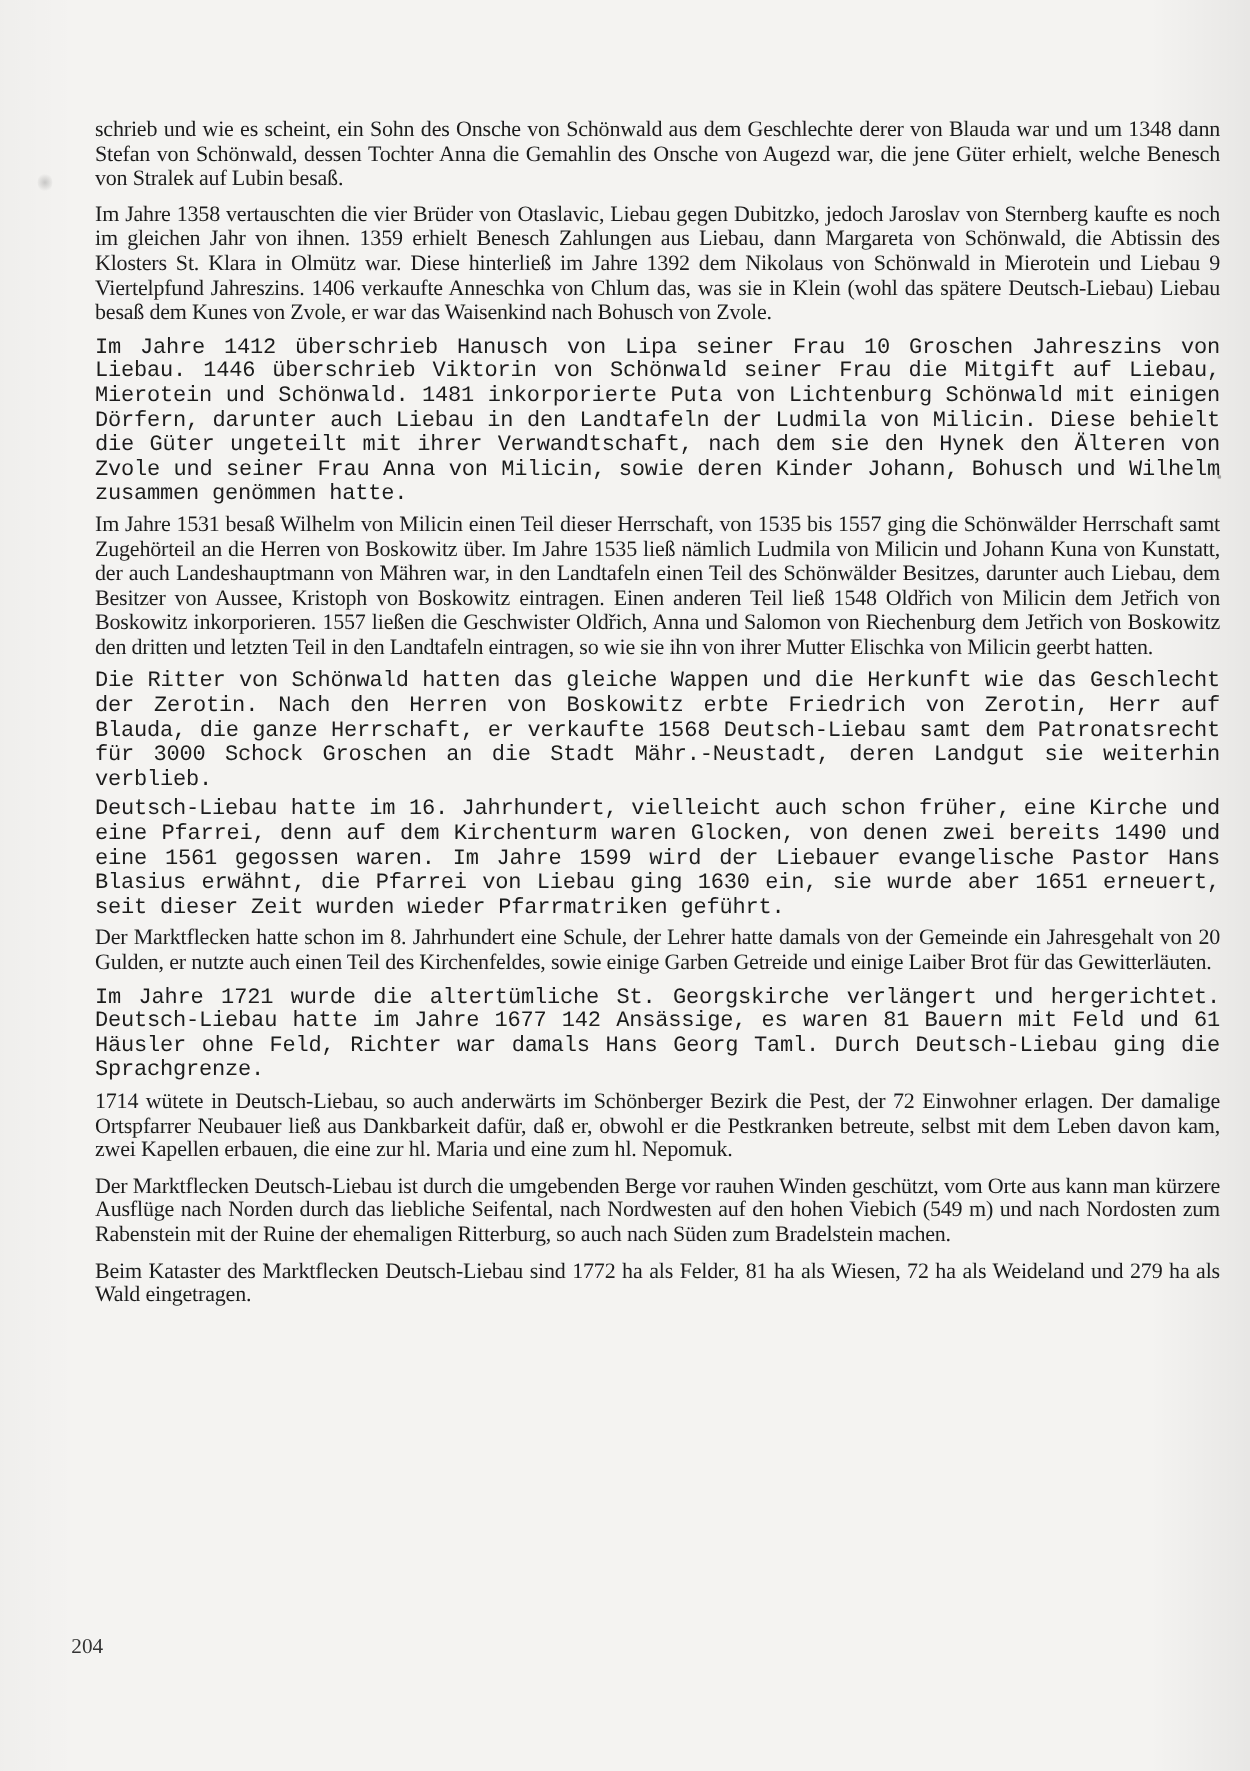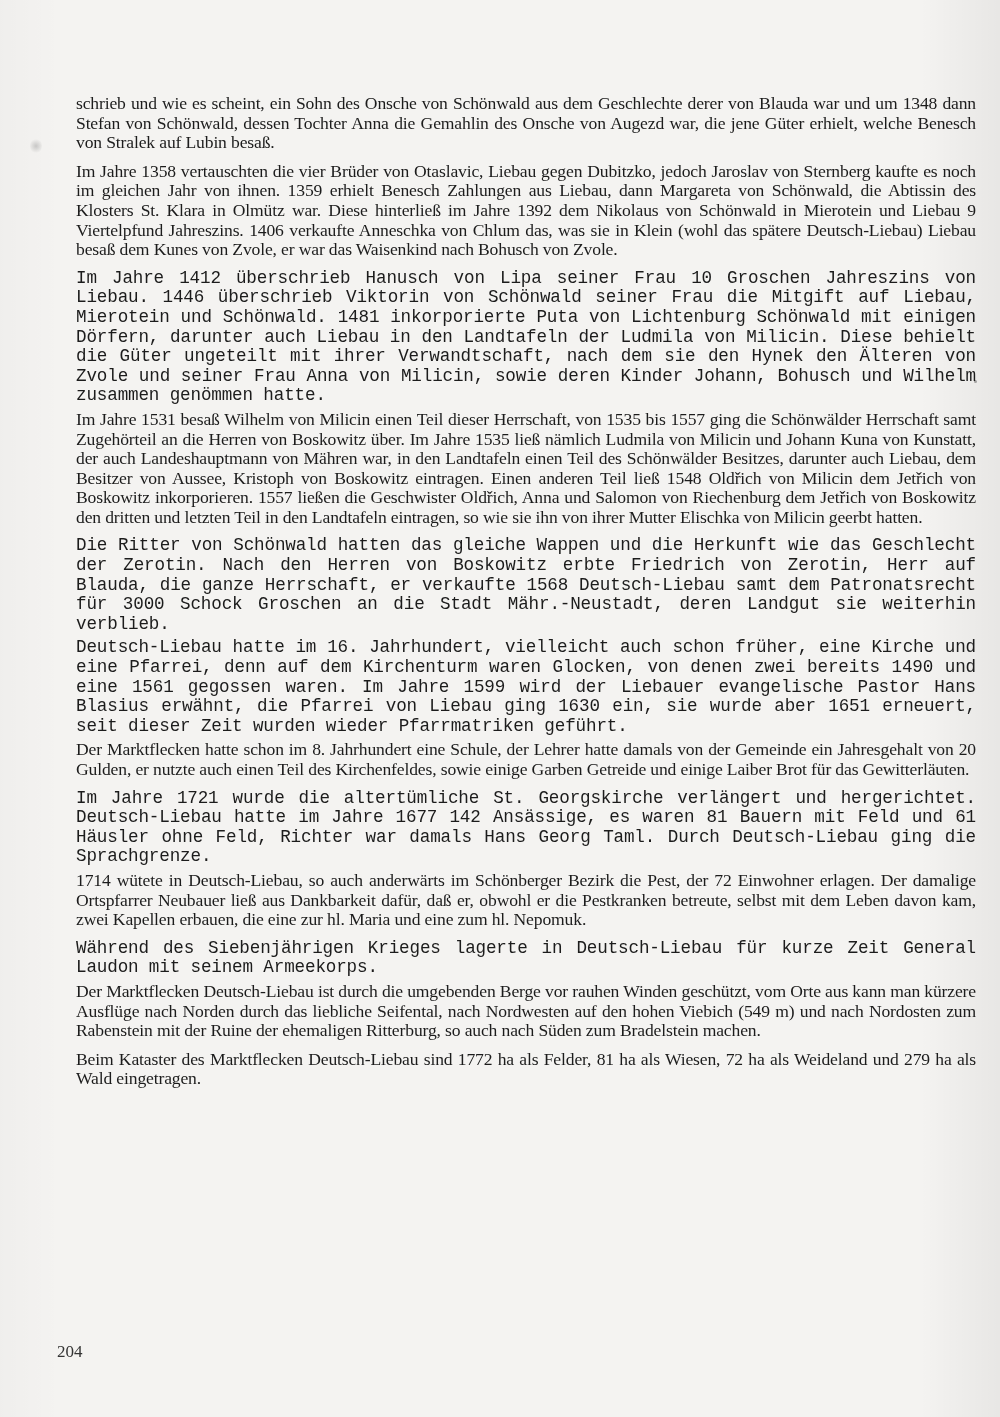--- a/index.html
+++ b/index.html
@@ -37,21 +37,21 @@
       letter-spacing: -0.15px;
       word-spacing: 0px;
     }
     .para.tight {
       margin-bottom: 4px;
       font-family: Liberation Mono, monospace;
     }
     .page-number {
       position: absolute;
       left: 57px;
-      top: 1342px;
+      top: 1307px;
       font-size: 17px;
       color: #333;
     }
     .smudge {
       position: absolute;
       left: 30px;
       top: 138px;
       width: 12px;
       height: 16px;
       border-radius: 50%;
@@ -77,18 +77,17 @@
 <main class="text-block">
   <p class="para">schrieb und wie es scheint, ein Sohn des Onsche von Schönwald aus dem Geschlechte derer von Blauda war und um 1348 dann Stefan von Schönwald, dessen Tochter Anna die Gemahlin des Onsche von Augezd war, die jene Güter erhielt, welche Benesch von Stralek auf Lubin besaß.</p>
   <p class="para">Im Jahre 1358 vertauschten die vier Brüder von Otaslavic, Liebau gegen Dubitzko, jedoch Jaroslav von Sternberg kaufte es noch im gleichen Jahr von ihnen. 1359 erhielt Benesch Zahlungen aus Liebau, dann Margareta von Schönwald, die Abtissin des Klosters St. Klara in Olmütz war. Diese hinterließ im Jahre 1392 dem Nikolaus von Schönwald in Mierotein und Liebau 9 Viertelpfund Jahreszins. 1406 verkaufte Anneschka von Chlum das, was sie in Klein (wohl das spätere Deutsch-Liebau) Liebau besaß dem Kunes von Zvole, er war das Waisenkind nach Bohusch von Zvole.</p>
   <p class="para tight">Im Jahre 1412 überschrieb Hanusch von Lipa seiner Frau 10 Groschen Jahreszins von Liebau. 1446 überschrieb Viktorin von Schönwald seiner Frau die Mitgift auf Liebau, Mierotein und Schönwald. 1481 inkorporierte Puta von Lichtenburg Schönwald mit einigen Dörfern, darunter auch Liebau in den Landtafeln der Ludmila von Milicin. Diese behielt die Güter ungeteilt mit ihrer Verwandtschaft, nach dem sie den Hynek den Älteren von Zvole und seiner Frau Anna von Milicin, sowie deren Kinder Johann, Bohusch und Wilhelm zusammen genömmen hatte.</p>
   <p class="para">Im Jahre 1531 besaß Wilhelm von Milicin einen Teil dieser Herrschaft, von 1535 bis 1557 ging die Schönwälder Herrschaft samt Zugehörteil an die Herren von Boskowitz über. Im Jahre 1535 ließ nämlich Ludmila von Milicin und Johann Kuna von Kunstatt, der auch Landeshauptmann von Mähren war, in den Landtafeln einen Teil des Schönwälder Besitzes, darunter auch Liebau, dem Besitzer von Aussee, Kristoph von Boskowitz eintragen. Einen anderen Teil ließ 1548 Oldřich von Milicin dem Jetřich von Boskowitz inkorporieren. 1557 ließen die Geschwister Oldřich, Anna und Salomon von Riechenburg dem Jetřich von Boskowitz den dritten und letzten Teil in den Landtafeln eintragen, so wie sie ihn von ihrer Mutter Elischka von Milicin geerbt hatten.</p>
   <p class="para tight">Die Ritter von Schönwald hatten das gleiche Wappen und die Herkunft wie das Geschlecht der Zerotin. Nach den Herren von Boskowitz erbte Friedrich von Zerotin, Herr auf Blauda, die ganze Herrschaft, er verkaufte 1568 Deutsch-Liebau samt dem Patronatsrecht für 3000 Schock Groschen an die Stadt Mähr.-Neustadt, deren Landgut sie weiterhin verblieb.</p>
   <p class="para tight">Deutsch-Liebau hatte im 16. Jahrhundert, vielleicht auch schon früher, eine Kirche und eine Pfarrei, denn auf dem Kirchenturm waren Glocken, von denen zwei bereits 1490 und eine 1561 gegossen waren. Im Jahre 1599 wird der Liebauer evangelische Pastor Hans Blasius erwähnt, die Pfarrei von Liebau ging 1630 ein, sie wurde aber 1651 erneuert, seit dieser Zeit wurden wieder Pfarrmatriken geführt.</p>
   <p class="para">Der Marktflecken hatte schon im 8. Jahrhundert eine Schule, der Lehrer hatte damals von der Gemeinde ein Jahresgehalt von 20 Gulden, er nutzte auch einen Teil des Kirchenfeldes, sowie einige Garben Getreide und einige Laiber Brot für das Gewitterläuten.</p>
   <p class="para tight">Im Jahre 1721 wurde die altertümliche St. Georgskirche verlängert und hergerichtet. Deutsch-Liebau hatte im Jahre 1677 142 Ansässige, es waren 81 Bauern mit Feld und 61 Häusler ohne Feld, Richter war damals Hans Georg Taml. Durch Deutsch-Liebau ging die Sprachgrenze.</p>
   <p class="para">1714 wütete in Deutsch-Liebau, so auch anderwärts im Schönberger Bezirk die Pest, der 72 Einwohner erlagen. Der damalige Ortspfarrer Neubauer ließ aus Dankbarkeit dafür, daß er, obwohl er die Pestkranken betreute, selbst mit dem Leben davon kam, zwei Kapellen erbauen, die eine zur hl. Maria und eine zum hl. Nepomuk.</p>
-  <p class="para tight">Während des Siebenjährigen Krieges lagerte in Deutsch-Liebau für kurze Zeit General Laudon mit seinem Armeekorps.</p>
   <p class="para">Der Marktflecken Deutsch-Liebau ist durch die umgebenden Berge vor rauhen Winden geschützt, vom Orte aus kann man kürzere Ausflüge nach Norden durch das liebliche Seifental, nach Nordwesten auf den hohen Viebich (549 m) und nach Nordosten zum Rabenstein mit der Ruine der ehemaligen Ritterburg, so auch nach Süden zum Bradelstein machen.</p>
   <p class="para">Beim Kataster des Marktflecken Deutsch-Liebau sind 1772 ha als Felder, 81 ha als Wiesen, 72 ha als Weideland und 279 ha als Wald eingetragen.</p>
 </main>
 
 <div class="page-number">204</div>
 
 </body></html>

